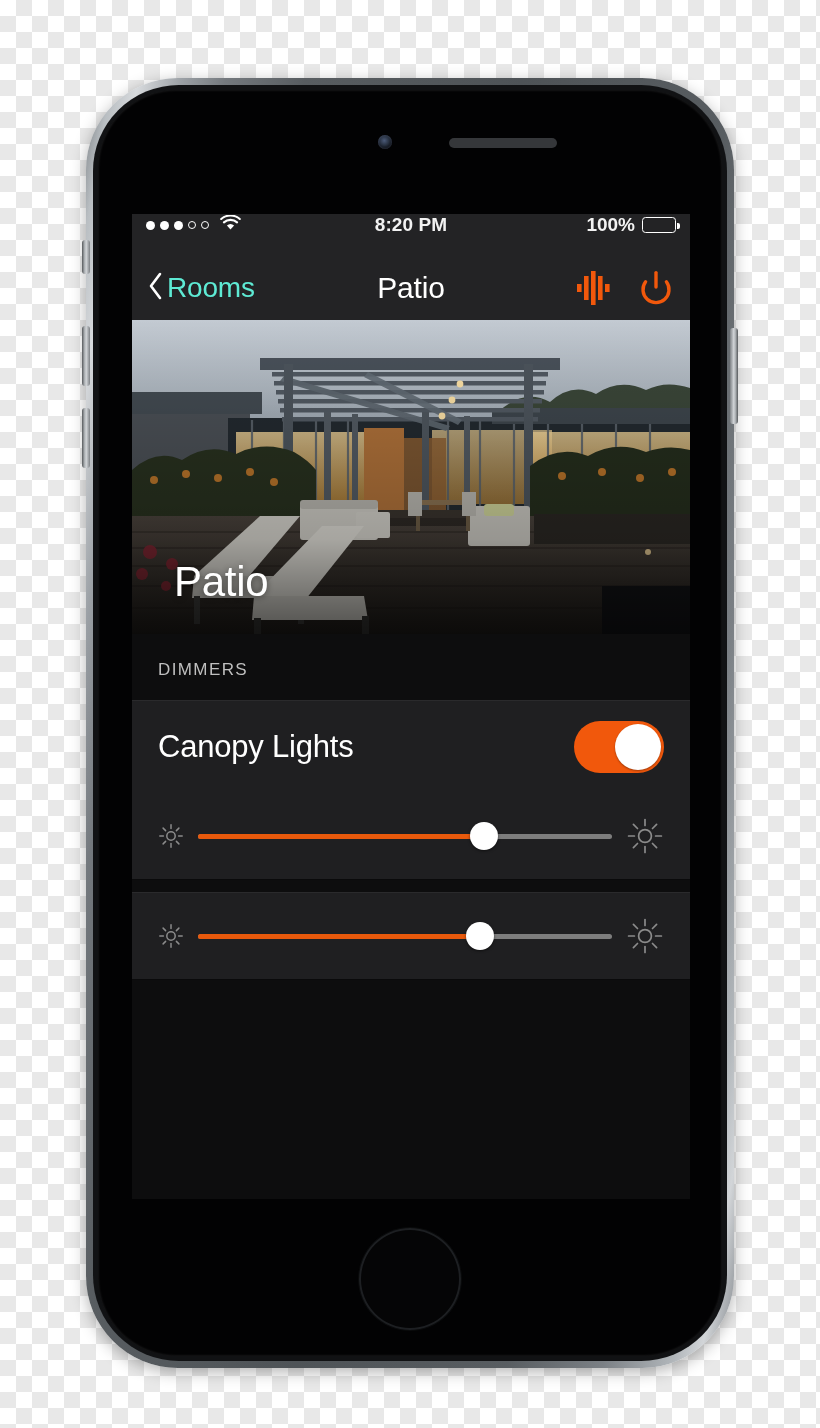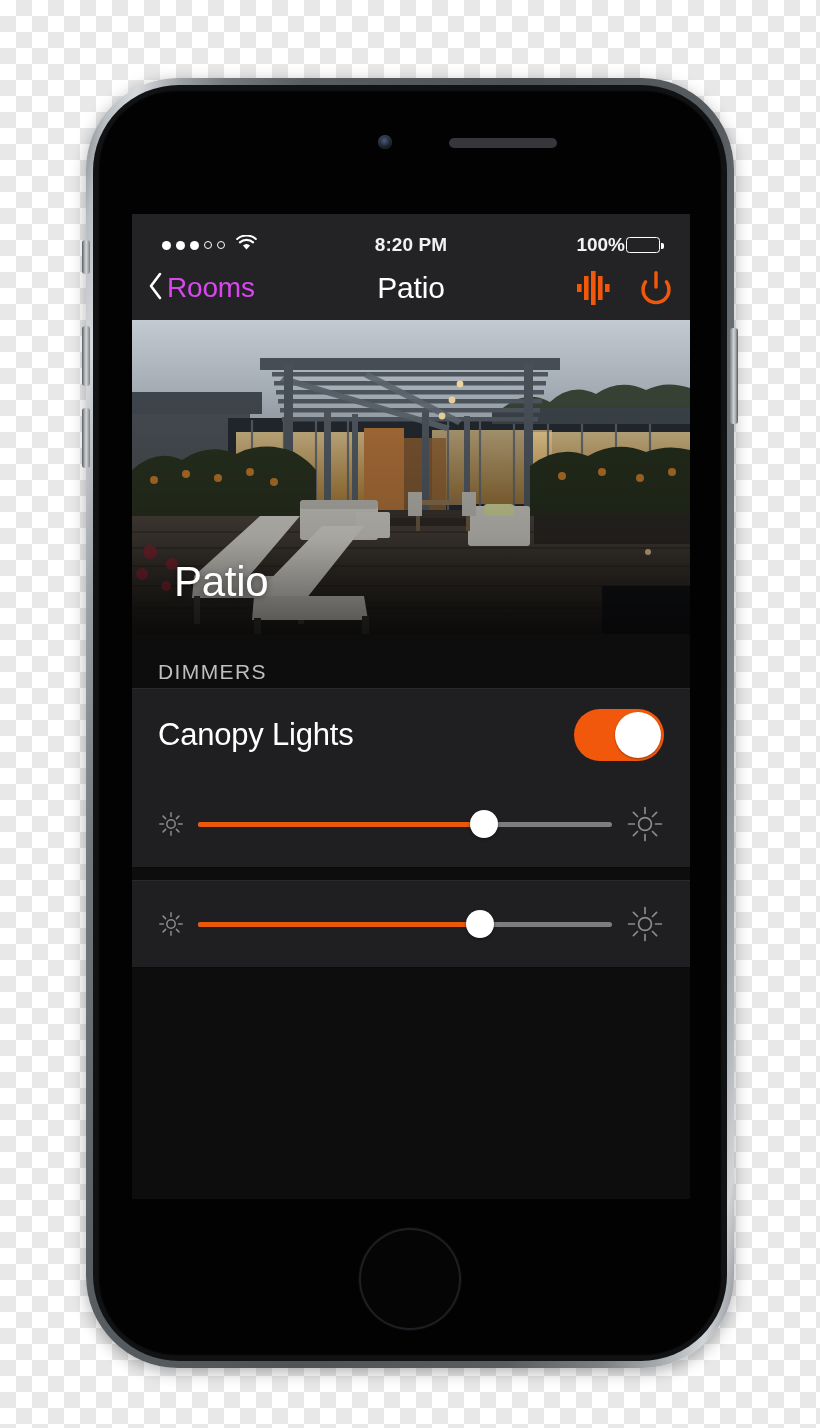--- a/index.html
+++ b/index.html
@@ -128,22 +128,22 @@
     height: 985px;
     background: #0d0d0e;
     overflow: hidden;
   }
 
   
   .statusbar {
     height: 42px;
     background: #232325;
     display: flex;
-    align-items: flex-end;
-    padding: 0 30px;
+    align-items: flex-start;
+    padding: 0 14px;
     color: #f2f2f2;
     font-size: 19px;
     position: relative;
   }
   .sb-left { display: flex; align-items: center; gap: 7px; }
   .dots { display: flex; align-items: center; gap: 5px; }
   .dot { width: 9px; height: 9px; border-radius: 50%; }
   .dot.on  { background: #ffffff; }
   .dot.off { background: transparent; border: 1.5px solid #ffffff; width: 6px; height: 6px; }
   .wifi { margin-left: 4px; display: inline-block; }
@@ -151,21 +151,21 @@
     position: absolute;
     left: 0; right: 0;
     text-align: center;
     font-size: 19px;
     font-weight: bold;
     letter-spacing: 0.1px;
     pointer-events: none;
   }
   .sb-right {
     margin-left: auto;
-    display: flex; align-items: center; gap: 1px;
+    display: flex; align-items: center; gap: 7px;
     font-size: 19px; font-weight: bold;
     position: relative; z-index: 2;
   }
   .battery {
     width: 34px; height: 16px;
     border: 1.6px solid #ffffff;
     border-radius: 3.5px;
     position: relative;
     box-sizing: border-box;
     padding: 1.5px;
@@ -184,21 +184,21 @@
   .navbar {
     height: 64px;
     background: #232325;
     display: flex;
     align-items: center;
     padding: 0 16px;
     position: relative;
   }
   .nav-back {
     display: flex; align-items: center;
-    color: #d946ef;
+    color: #5eead4;
     font-size: 28px;
     font-weight: 300;
     letter-spacing: -0.2px;
     cursor: pointer;
   }
   .chev {
     display: inline-block;
     margin-right: 4px;
     line-height: 1;
   }
@@ -235,23 +235,23 @@
     font-size: 42px;
     font-weight: 300;
     letter-spacing: -0.3px;
     text-shadow: 0 1px 6px rgba(0,0,0,0.45);
   }
 
   
   .section-header {
     background: #0d0d0e;
     color: #bfbfbf;
-    font-size: 21px;
+    font-size: 17px;
     letter-spacing: 1.4px;
-    padding: 26px 26px 4px 26px;
+    padding: 26px 26px 20px 26px;
     font-weight: 400;
   }
   .card {
     background: #1f1f21;
     border-top: 1px solid #2a2a2c;
     border-bottom: 1px solid #0a0a0b;
     text-align: center;
   }
   .dim-row { padding: 0 26px; }
   .dim-head {

